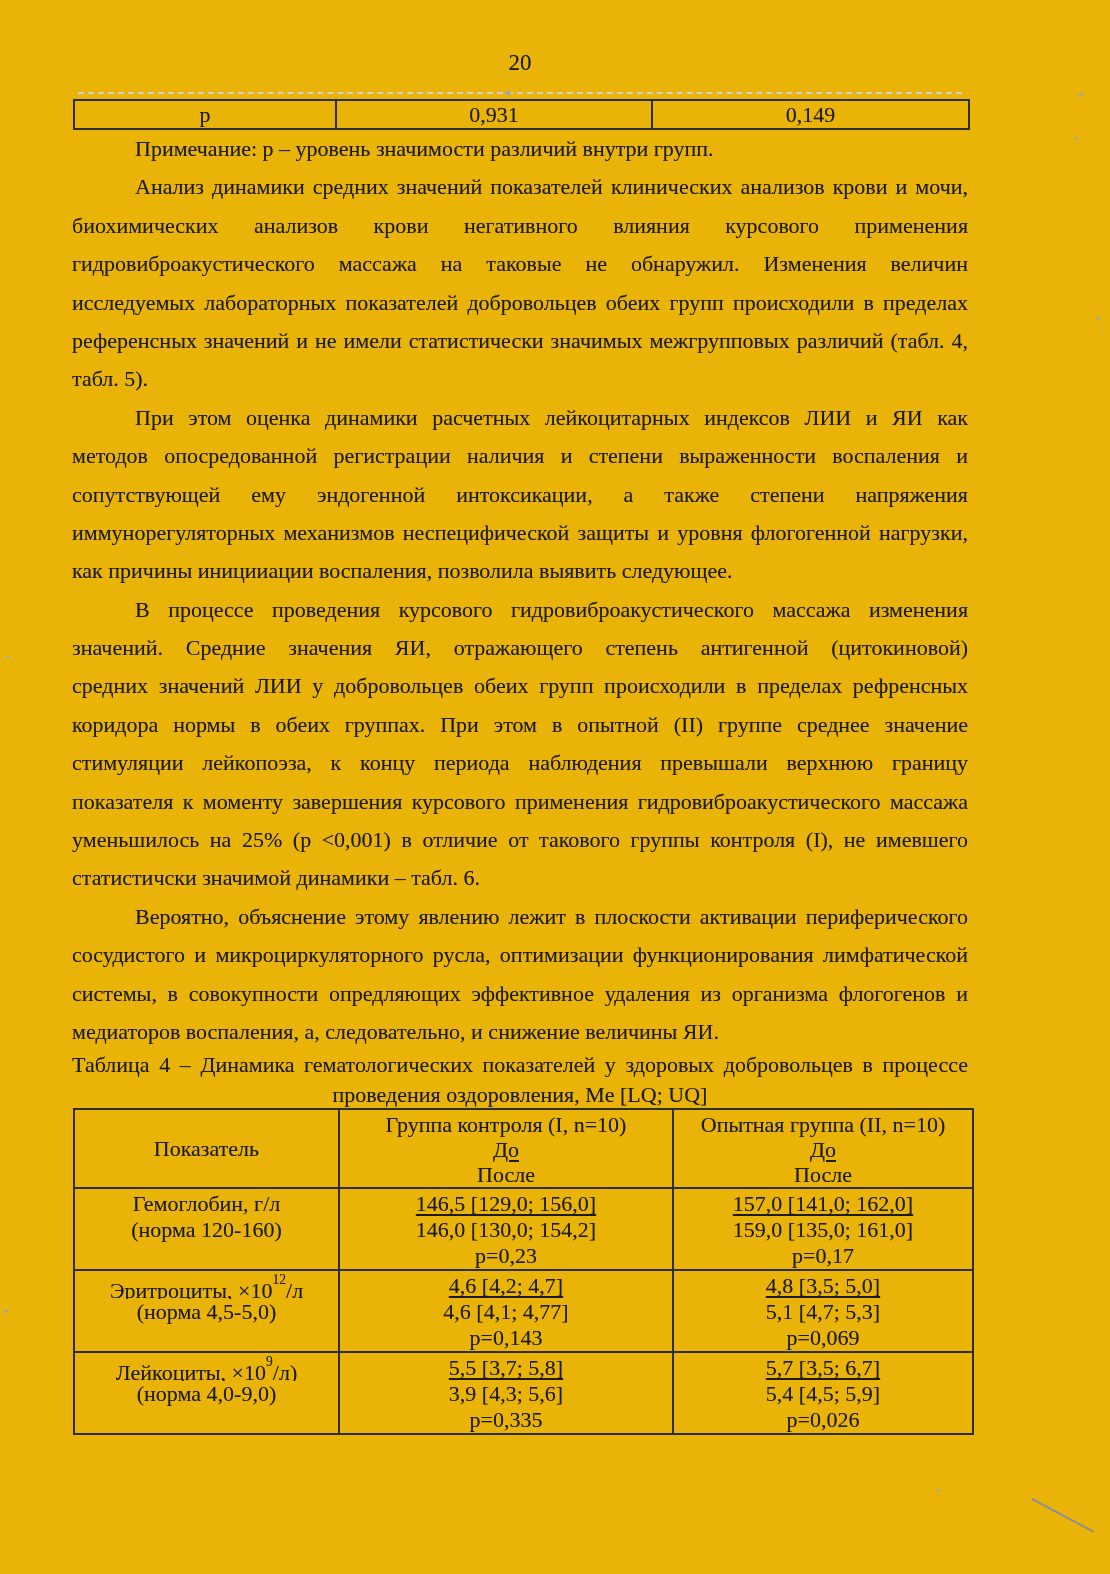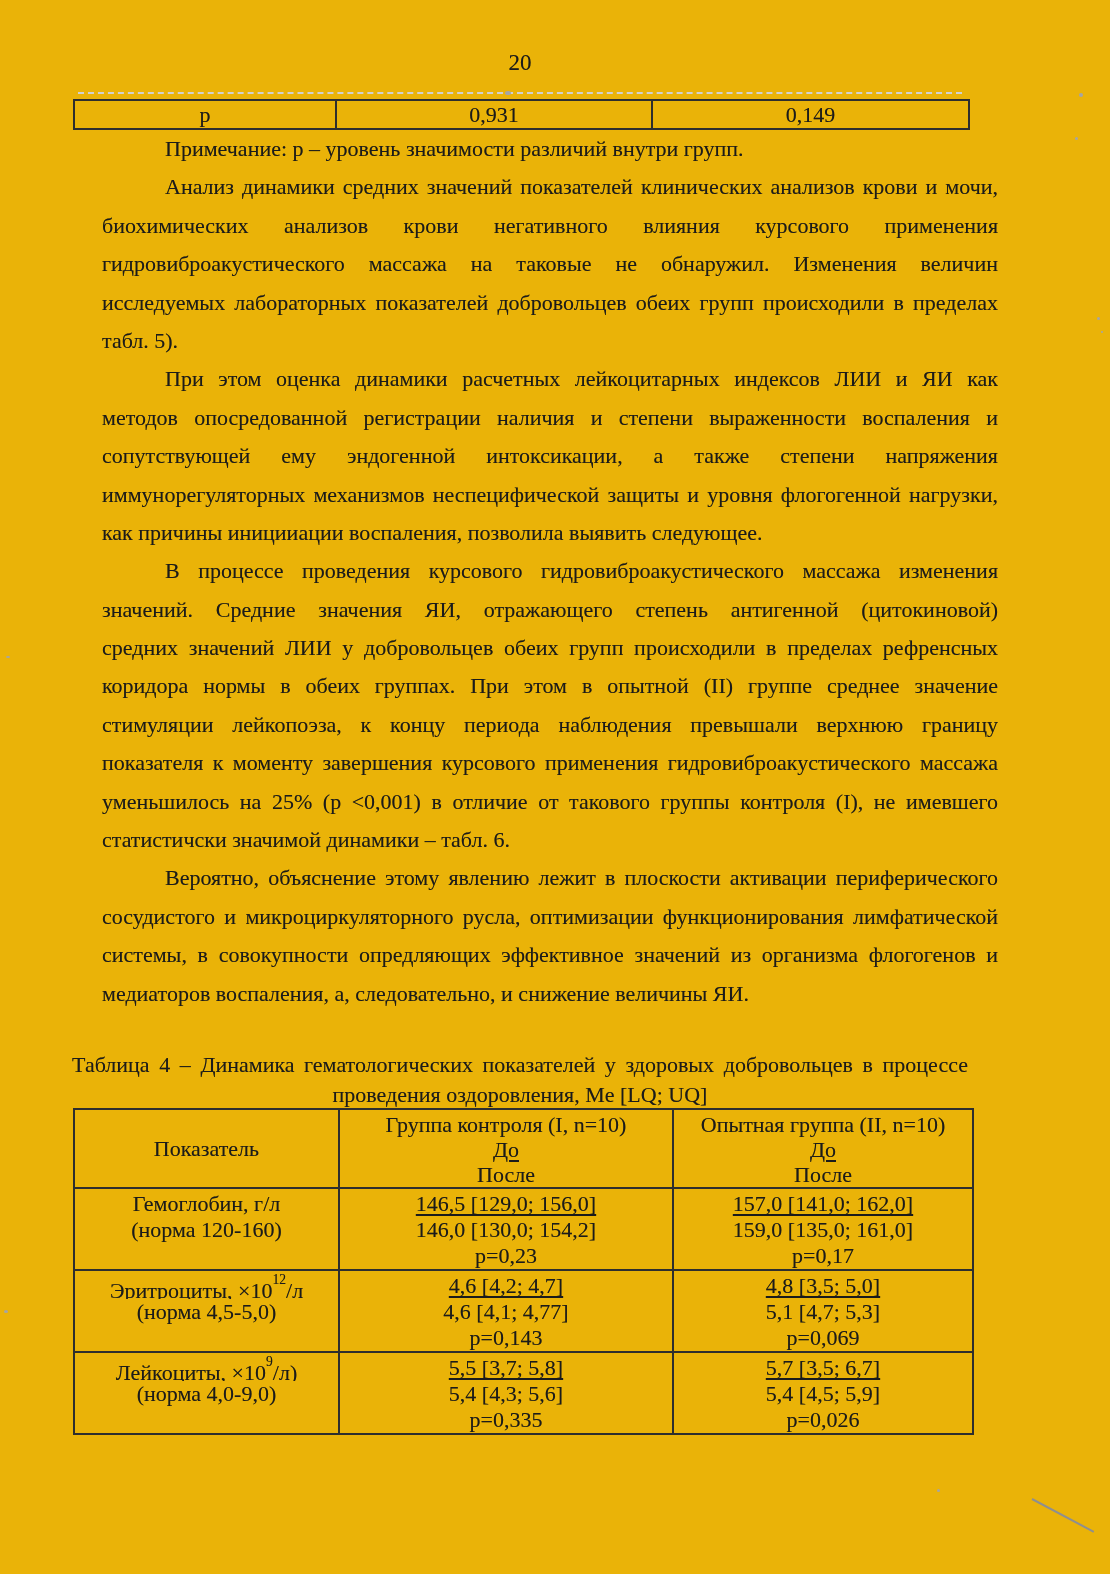--- a/index.html
+++ b/index.html
@@ -4,21 +4,21 @@
 <style>
   html,body{margin:0;padding:0;background:#fff;}
   .page{position:relative;width:1110px;height:1574px;background:#eab308;overflow:hidden;
         font-family:"Liberation Serif","DejaVu Serif",serif;color:#1b1b1b;
         text-shadow:0 0 0.5px rgba(0,0,0,0.35);}
   .pagenum{position:absolute;top:50px;left:72px;width:896px;text-align:center;font-size:23px;}
   
   .ptable{position:absolute;top:99px;left:73px;width:895px;border-collapse:collapse;table-layout:fixed;}
   .ptable td{border:2px solid #2e2e2e;height:27px;text-align:center;font-size:22px;padding:0;}
   
-  .bodytext{position:absolute;top:130px;left:72px;width:896px;font-size:22px;line-height:38.4px;margin-left:30px;}
+  .bodytext{position:absolute;top:130px;left:72px;width:896px;font-size:22px;line-height:38.4px;}
   .line{height:38.4px;overflow:hidden;text-align:justify;text-align-last:justify;}
   .line.last{text-align:left;text-align-last:left;}
   .ind{padding-left:63px;}
   
   .caption{position:absolute;top:1050px;left:72px;width:896px;font-size:22px;line-height:29.5px;}
   .cap1{height:29.5px;overflow:hidden;text-align:justify;text-align-last:justify;}
   .cap2{height:29.5px;overflow:hidden;text-align:center;}
   
   .t4{position:absolute;top:1108px;left:73px;width:899px;border-collapse:collapse;table-layout:fixed;font-size:22px;}
   .t4 td{border:2px solid #2e2e2e;text-align:center;vertical-align:top;padding:0;}
@@ -63,20 +63,21 @@
     </table>
 
   <div class="bodytext">
     <div class="line last ind">Примечание: р – уровень значимости различий внутри групп.</div>
 
     <div>
       <div class="line ind">Анализ динамики средних значений показателей клинических анализов крови и мочи,</div>
       <div class="line">биохимических анализов крови негативного влияния курсового применения</div>
       <div class="line">гидровиброакустического массажа на таковые не обнаружил. Изменения величин</div>
       <div class="line">исследуемых лабораторных показателей добровольцев обеих групп происходили в пределах</div>
+      <div class="line">референсных значений и не имели статистически значимых межгрупповых различий (табл. 4,</div>
       <div class="line last">табл. 5).</div>
     </div>
 
     <div>
       <div class="line ind">При этом оценка динамики расчетных лейкоцитарных индексов ЛИИ и ЯИ как</div>
       <div class="line">методов опосредованной регистрации наличия и степени выраженности воспаления и</div>
       <div class="line">сопутствующей ему эндогенной интоксикации, а также степени напряжения</div>
       <div class="line">иммунорегуляторных механизмов неспецифической защиты и уровня флогогенной нагрузки,</div>
       <div class="line last">как причины иницииации воспаления, позволила выявить следующее.</div>
     </div>
@@ -88,21 +89,21 @@
       <div class="line">коридора нормы в обеих группах. При этом в опытной (II) группе среднее значение</div>
       <div class="line">стимуляции лейкопоэза, к концу периода наблюдения превышали верхнюю границу</div>
       <div class="line">показателя к моменту завершения курсового применения гидровиброакустического массажа</div>
       <div class="line">уменьшилось на 25% (р &lt;0,001) в отличие от такового группы контроля (I), не имевшего</div>
       <div class="line last">статистичски значимой динамики – табл. 6.</div>
     </div>
 
     <div>
       <div class="line ind">Вероятно, объяснение этому явлению лежит в плоскости активации периферического</div>
       <div class="line">сосудистого и микроциркуляторного русла, оптимизации функционирования лимфатической</div>
-      <div class="line">системы, в совокупности опредляющих эффективное значений из организма флогогенов и</div>
+      <div class="line">системы, в совокупности опредляющих эффективное удаления из организма флогогенов и</div>
       <div class="line last">медиаторов воспаления, а, следовательно, и снижение величины ЯИ.</div>
     </div>
   </div>
 
   <div class="caption">
     <div class="cap1">Таблица 4 – Динамика гематологических показателей у здоровых добровольцев в процессе</div>
     <div class="cap2">проведения оздоровления, Me [LQ; UQ]</div>
   </div>
 
   <table class="t4">
@@ -179,21 +180,21 @@
     <tr class="datarow">
       <td>
         <div class="namestack">
           <div class="vl"><span>Лейкоциты, ×10</span><sup class="s">9</sup><span>/л)</span></div>
           <div class="vl">(норма 4,0-9,0)</div>
         </div>
       </td>
       <td>
         <div class="valstack">
           <div class="vl"><span class="u">5,5 [3,7; 5,8]</span></div>
-          <div class="vl">5,4 [4,3; 5,6]</div>
+          <div class="vl">3,9 [4,3; 5,6]</div>
           <div class="vl">р=0,335</div>
         </div>
       </td>
       <td>
         <div class="valstack">
           <div class="vl"><span class="u">5,7 [3,5; 6,7]</span></div>
           <div class="vl">5,4 [4,5; 5,9]</div>
           <div class="vl">р=0,026</div>
         </div>
       </td>

